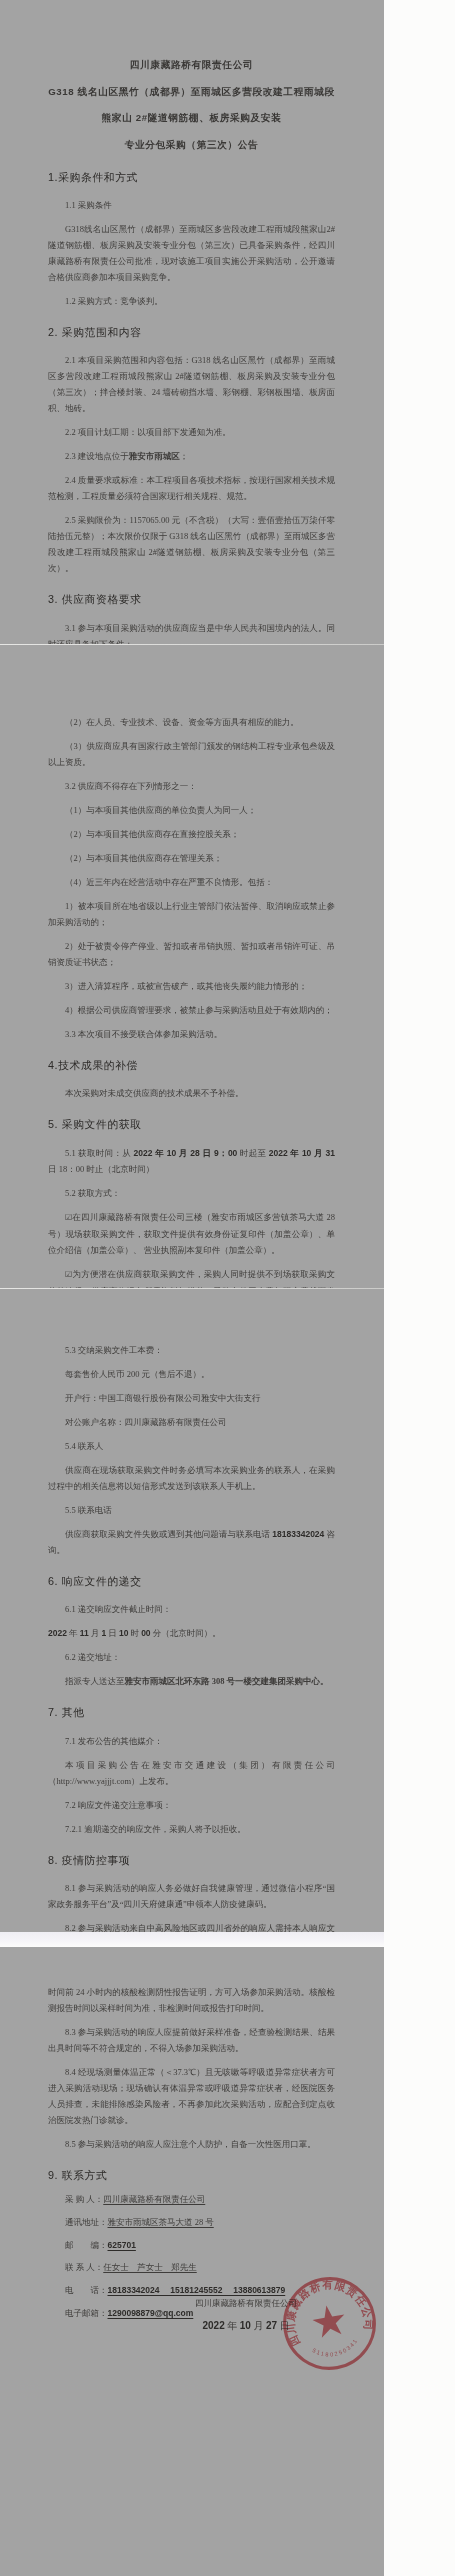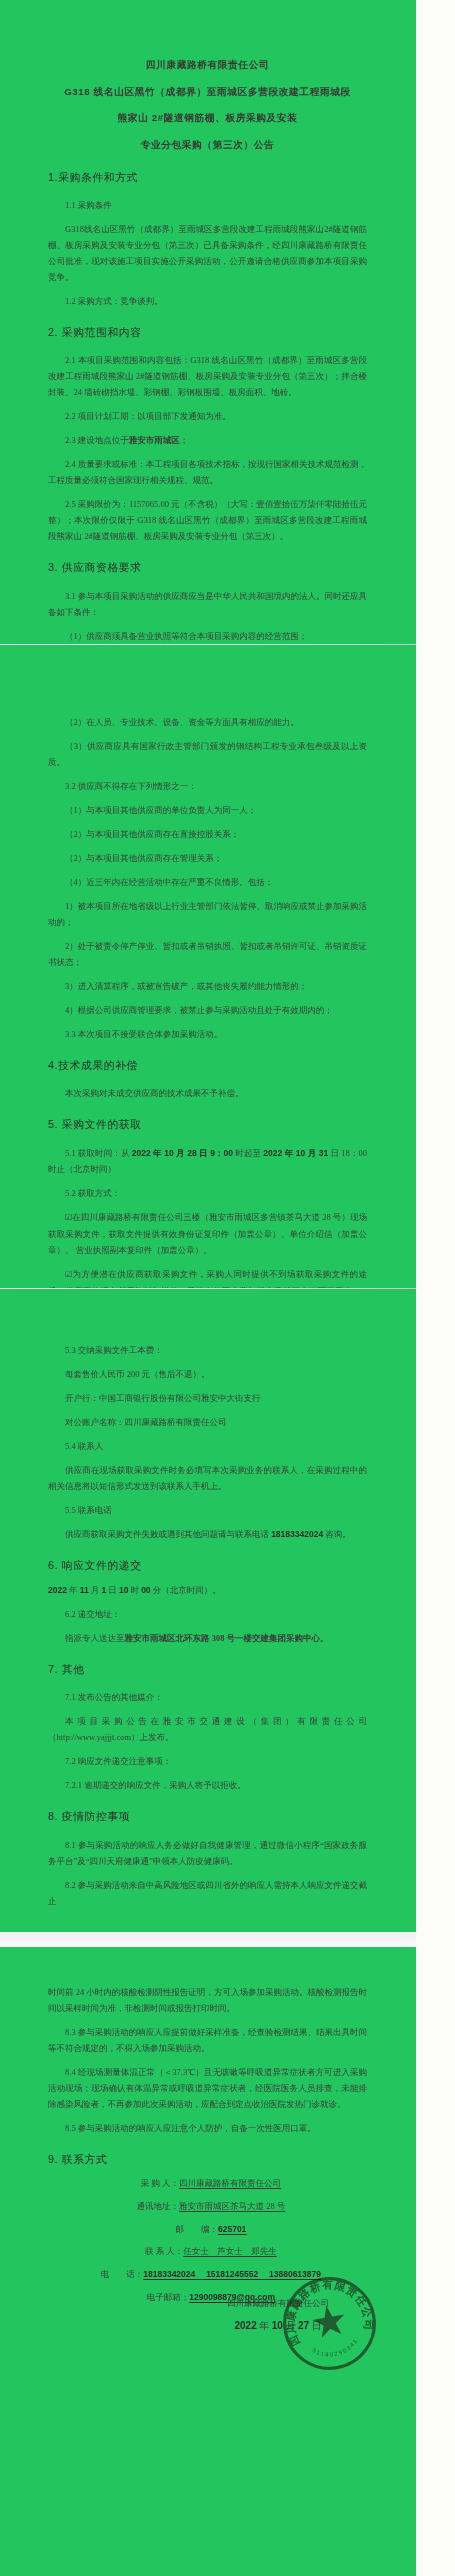--- a/index.html
+++ b/index.html
@@ -1,18 +1,18 @@
 <!DOCTYPE html>
 <html style="font-size:9px"><head>
 <meta charset="utf-8">
 <style>
   html,body{margin:0;padding:0;background:#f4f4f2;}
   body{width:456px;font-family:"Liberation Serif",serif;}
   #sheet{width:456px;height:2576px;overflow:hidden;position:relative;background:#fcfcfb;}
-  .page{position:relative;width:416px;height:644px;background:#22c55e;box-sizing:border-box;
+  .page{position:relative;width:384px;height:644px;background:#a3a3a3;box-sizing:border-box;
         padding-left:48px;padding-right:49px;overflow:hidden;}
   
   .seam{position:absolute;left:0;top:0;width:456px;height:0.6px;
         background:linear-gradient(90deg,#e6e6e4 0%,#d8d8d6 50%,#c9c9c7 90%,#9a9a98 100%);}
   .seam .tick{position:absolute;right:3.4px;top:-0.6px;width:35px;height:1.1px;background:#8d8d8b;}
   .band{position:absolute;left:0;top:0;width:456px;height:15px;
         background:linear-gradient(180deg,#efeef3 0%,#f5f4f8 55%,#fcfcfb 100%);}
   
   .title-block{padding-top:57px;text-align:center;}
   .t-line{font-family:"Liberation Sans",sans-serif;font-weight:600;font-size:9.7px;
@@ -21,21 +21,21 @@
      color:#2c2a28;margin:15px 0 0 0;letter-spacing:0.6px;line-height:17px;}
   .p{font-size:8.5px;line-height:16px;color:#3e3c3a;text-align:justify;
      margin:8px 0 0 0;text-indent:2em;}
   .p.noindent{text-indent:0;}
   .p.gap{margin-top:11.4px;}
   .u{text-underline-offset:2.3px;}
   .b{font-weight:700;}
   .digits{font-family:"Liberation Sans",sans-serif;font-weight:700;color:#2e2c2a;}
   .cbx{font-family:"DejaVu Sans",sans-serif;font-size:8px;}
   
-  .contact-row{font-size:8.5px;line-height:15.4px;color:#3e3c3a;margin:7.4px 0 0 0;text-indent:2em;text-align:center;}
+  .contact-row{font-size:8.5px;line-height:15.4px;color:#3e3c3a;margin:7.4px 0 0 0;text-indent:2em;}
   .contact-row .val{text-decoration:underline;text-underline-offset:2.3px;padding-right:10.2px;}
   
   .signoff{position:absolute;top:364px;right:87px;text-align:center;}
   .signoff .company{font-size:8.5px;color:#3e3c3a;line-height:15px;}
   .signoff .date{font-size:10px;color:#3e3c3a;line-height:15px;margin-top:7.4px;}
   .stamp{position:absolute;left:279px;top:341px;opacity:.84;mix-blend-mode:multiply;
          transform:rotate(-10deg);transform-origin:50% 50%;}
 </style>
 </head>
 <body>
@@ -103,20 +103,21 @@
     <p class="p">5.3 交纳采购文件工本费：</p>
     <p class="p">每套售价人民币 200 元（售后不退）。</p>
     <p class="p">开户行：中国工商银行股份有限公司雅安中大街支行</p>
     <p class="p">对公账户名称：四川康藏路桥有限责任公司</p>
     <p class="p">5.4 联系人</p>
     <p class="p">供应商在现场获取采购文件时务必填写本次采购业务的联系人，在采购过程中的相关信息将以短信形式发送到该联系人手机上。</p>
     <p class="p">5.5 联系电话</p>
     <p class="p"><span>供应商获取采购文件失败或遇到其他问题请与联系电话 </span><span class="u digits">18183342024</span><span> 咨询。</span></p>
 
     <div class="h">6. 响应文件的递交</div>
+    <p class="p gap">6.1 递交响应文件截止时间：</p>
     <p class="p noindent"><span class="u digits">2022</span><span> 年 </span><span class="u digits">11</span><span> 月 </span><span class="u digits">1</span><span> 日 </span><span class="u digits">10</span><span> 时 </span><span class="u digits">00</span><span> 分（北京时间）。</span></p>
     <p class="p">6.2 递交地址：</p>
     <p class="p"><span>指派专人送达至</span><span class="u b">雅安市雨城区北环东路 308 号一楼交建集团采购中心。</span></p>
 
     <div class="h">7. 其他</div>
     <p class="p gap">7.1 发布公告的其他媒介：</p>
     <p class="p">本项目采购公告在雅安市交通建设（集团）有限责任公司（http://www.yajjjt.com）上发布。</p>
     <p class="p">7.2 响应文件递交注意事项：</p>
     <p class="p">7.2.1 逾期递交的响应文件，采购人将予以拒收。</p>
 

